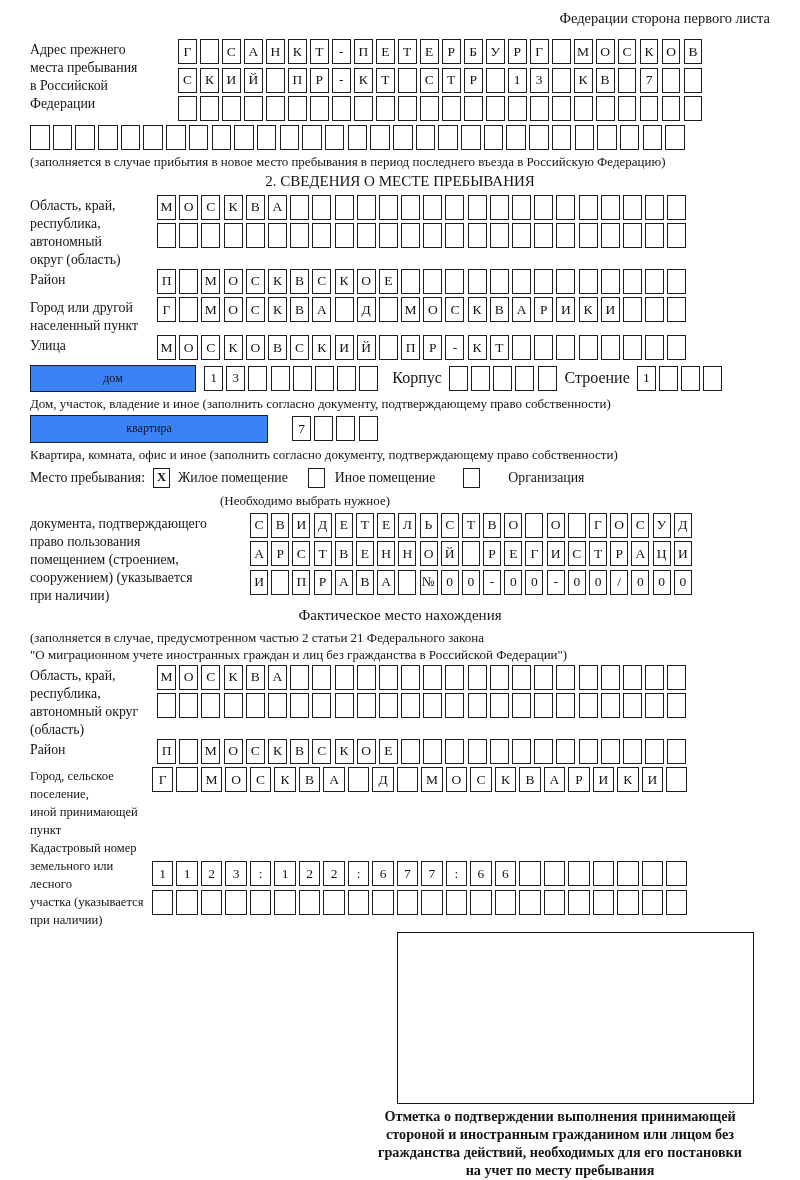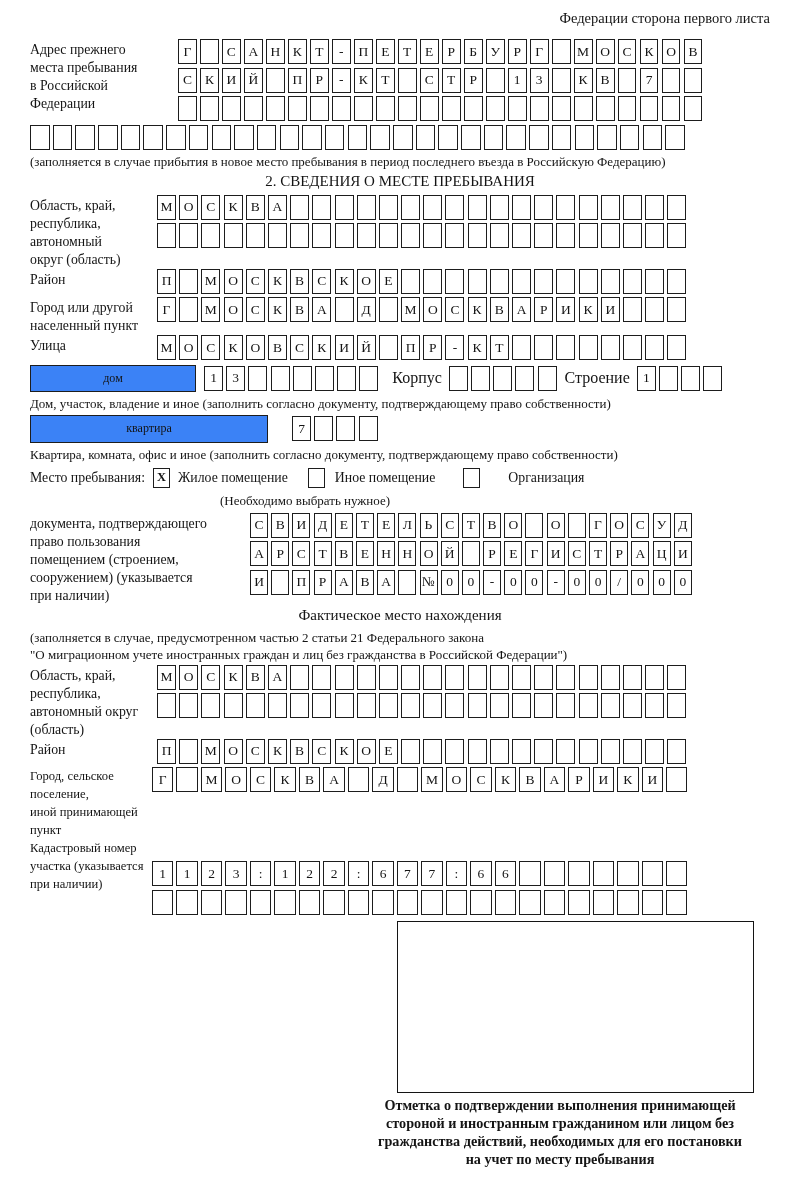--- a/index.html
+++ b/index.html
@@ -582,20 +582,21 @@
       <span class="cell">И</span>
       <span class="cell">К</span>
       <span class="cell">И</span>
       <span class="cell"></span>
     </div>
 </div>
 
 <div class="frow">
   <div class="lbl-sm c122">
       <div>Кадастровый номер</div>
+      <div>земельного или лесного</div>
       <div>участка (указывается</div>
       <div>при наличии)</div>
     </div>
   <div class="rows pt22">
     <div class="cells wide">
         <span class="cell">1</span>
         <span class="cell">1</span>
         <span class="cell">2</span>
         <span class="cell">3</span>
         <span class="cell">:</span>

